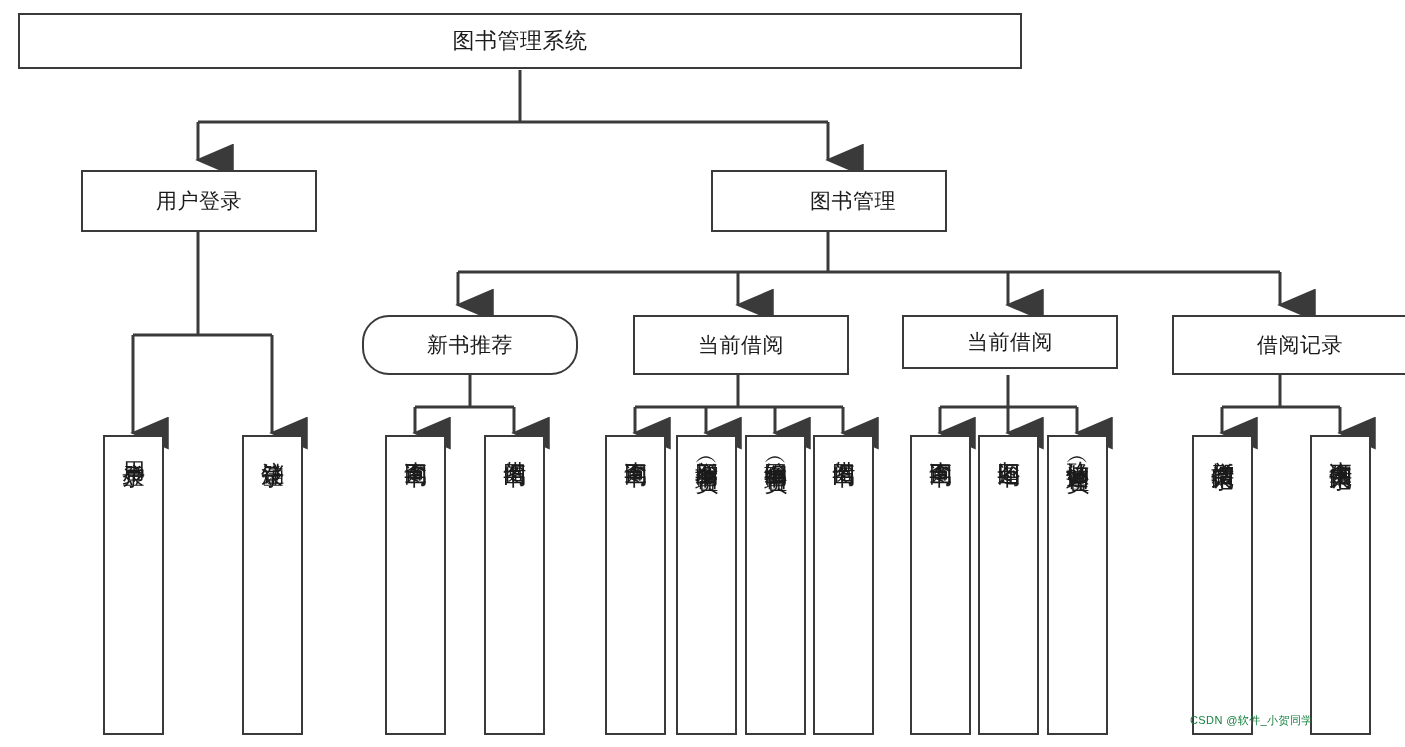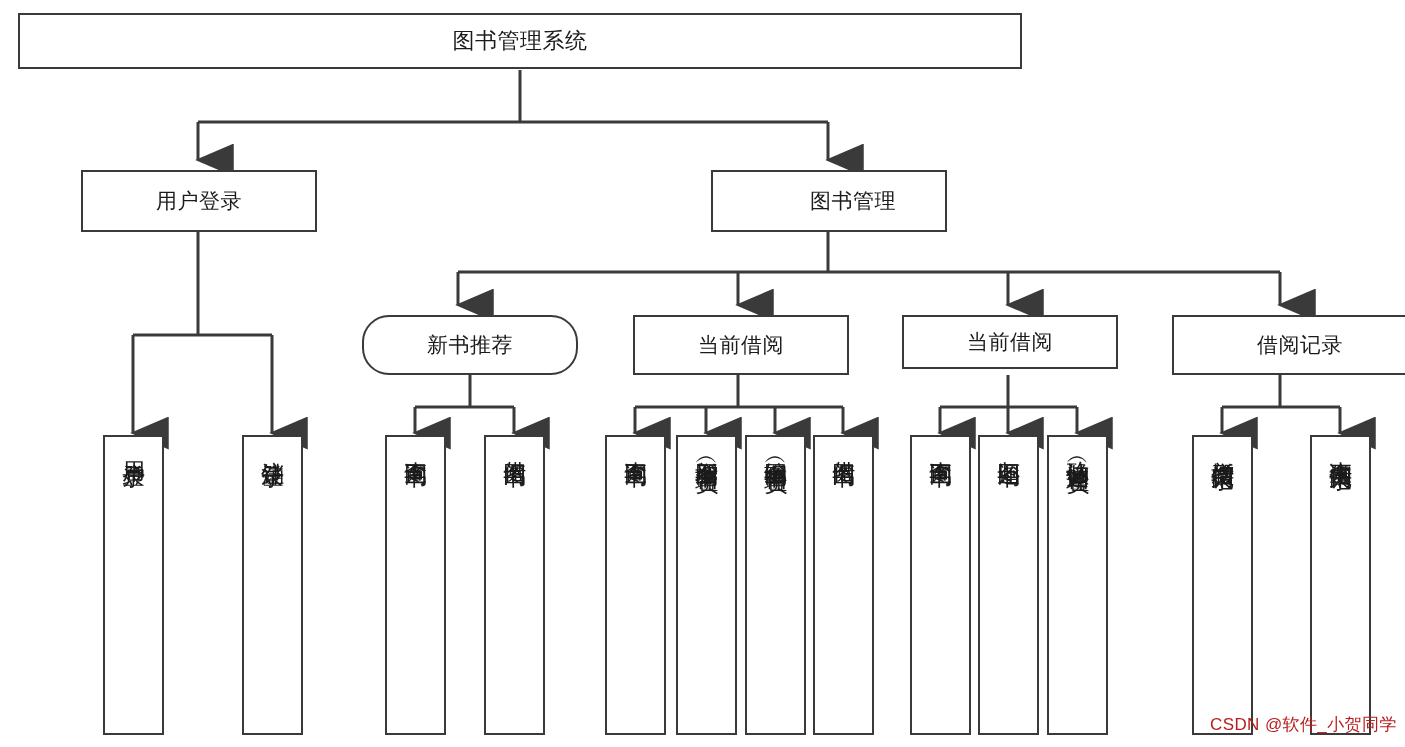--- a/index.html
+++ b/index.html
@@ -60,26 +60,25 @@
     writing-mode: vertical-rl;
     text-orientation: upright;
     font-size: 23px;
     line-height: 1.02;
     letter-spacing: 1.5px;
   }
   .watermark {
     position: absolute;
     left: 1190px;
     top: 713px;
-    font-size: 17px;
-    color: #b91c1c;
+    font-size: 11px;
+    color: #15803d;
     font-family: "Liberation Sans", sans-serif;
     white-space: nowrap;
     letter-spacing: 0.4px;
-    margin-left: 20px;
   }
 </style>
 </head>
 <body>
 
 <div id="diagram-root">
 
   <svg class="connector-layer" viewBox="0 0 1405 747">
     <defs>
       <marker id="arrow" viewBox="0 0 12 14" refX="6" refY="13" markerWidth="11" markerHeight="13" orient="auto-start-reverse">

